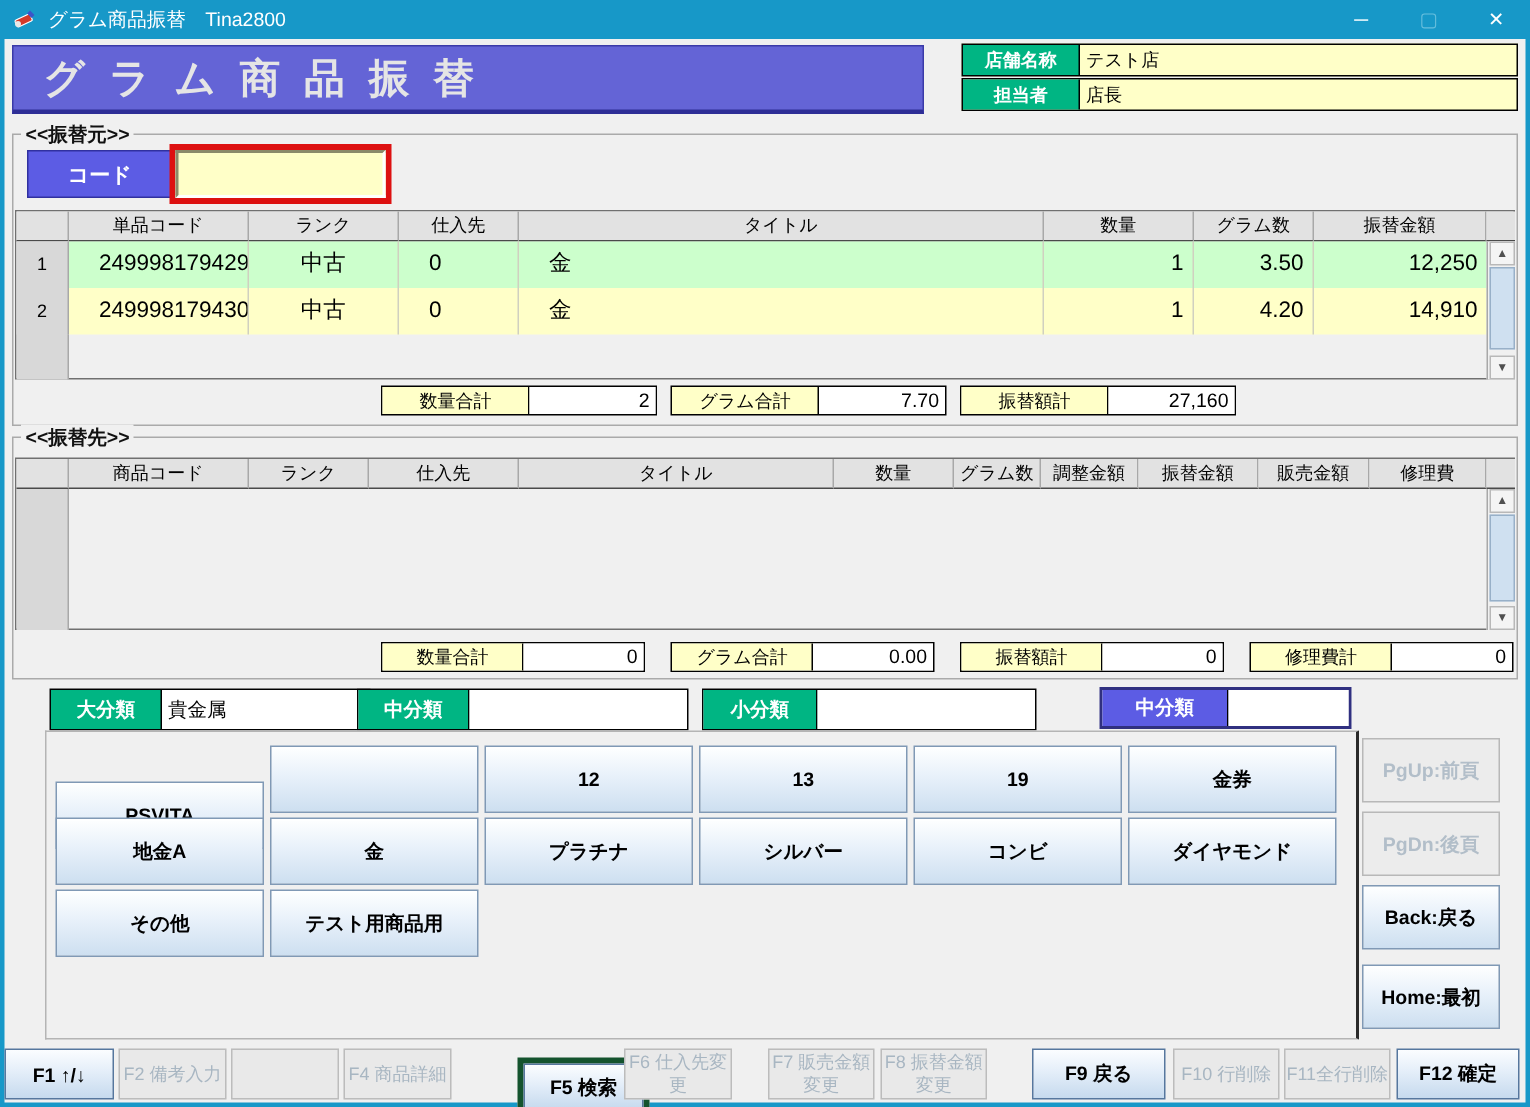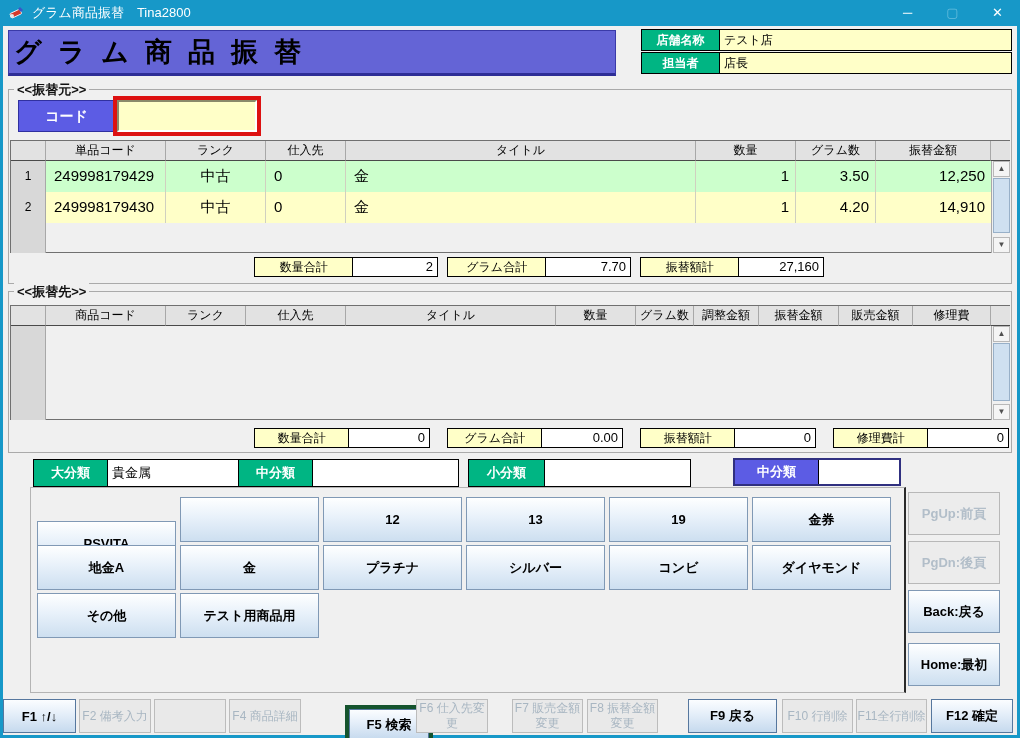--- a/index.html
+++ b/index.html
@@ -9,21 +9,21 @@
   .abs { position:absolute; }
 
   
   #titlebar { left:0; top:0; width:1020px; height:26px; background:#1798c8; color:#fff; }
   #titlebar .title { position:absolute; left:32px; top:0; line-height:26px; font-size:13px; }
   .win-btn { position:absolute; top:0; width:45px; height:26px; text-align:center; line-height:26px; font-size:13px; color:#fff; }
   .win-btn.dim { color:#66bedd; }
   .edge { background:#1798c8; }
 
   
-  #banner { left:8px; top:30px; width:608px; height:46px; background:#6464d6; border:1px solid #3a3aa8; border-bottom:3px solid #2e2e96; color:#000000; font-size:27px; font-weight:bold; letter-spacing:16px; line-height:42px; padding-left:5px; white-space:nowrap; overflow:hidden; }
+  #banner { left:8px; top:30px; width:608px; height:46px; background:#6464d6; border:1px solid #3a3aa8; border-bottom:3px solid #2e2e96; color:#e5e5e5; font-size:27px; font-weight:bold; letter-spacing:16px; line-height:42px; padding-left:20px; white-space:nowrap; overflow:hidden; }
 
   .pair { border:1px solid #000; background:#ffffc8; display:flex; }
   .pair .plabel { background:#00b583; color:#fff; font-weight:bold; font-size:12px; text-align:center; border-right:1px solid #000; display:flex; align-items:center; justify-content:center; }
   .pair .pvalue { flex:1; font-size:12px; color:#000; padding:2px 0 0 4px; }
 
   
   .groupbox { border:1px solid #aaa; }
   .legend { font-size:13px; font-weight:bold; color:#111; background:#f0f0f0; padding:0 3px; }
 
   
@@ -33,21 +33,21 @@
 
   
   .grid { background:#f0f0f0; border:1px solid #707070; }
   .hcell { position:absolute; top:0; height:20px; background:#e2e2e2; border-right:1px solid #a8a8a8; border-bottom:1px solid #4a4a4a; font-size:12px; color:#000; text-align:center; line-height:19px; overflow:hidden; white-space:nowrap; }
   .rownum-strip { background:#d8d8d8; border-right:1px solid #a8a8a8; }
   .drow { position:absolute; left:0; width:980px; height:31px; }
   .dcell { position:absolute; top:0; height:31px; font-size:15px; color:#000; line-height:30px; white-space:nowrap; overflow:hidden; border-right:1px solid #d0d0c0; }
   .dcell.num { background:#d8d8d8; text-align:center; font-size:12px; border-right:1px solid #a8a8a8; }
   .dcell.r { text-align:right; padding-right:6px; }
   .dcell.c { text-align:center; }
-  .dcell.l { padding-left:8px; }
+  .dcell.l { padding-left:20px; }
 
   
   .sb { background:#f0f0f0; border-left:1px solid #a8a8a8; }
   .sb-btn { position:absolute; left:1px; width:17px; height:16px; background:#f4f4f4; border:1px solid #b8b8b8; color:#505050; font-size:8px; text-align:center; line-height:14px; }
   .sb-thumb { position:absolute; left:1px; width:17px; background:#cfe0f0; border:1px solid #98b0c8; }
 
   
   .tot { display:flex; border:1px solid #000; height:20px; }
   .tot .tlabel { background:#ffffc8; border-right:1px solid #000; font-size:12px; text-align:center; line-height:18px; }
   .tot .tvalue { background:#fff; font-size:13px; text-align:right; line-height:18px; padding-right:4px; }

